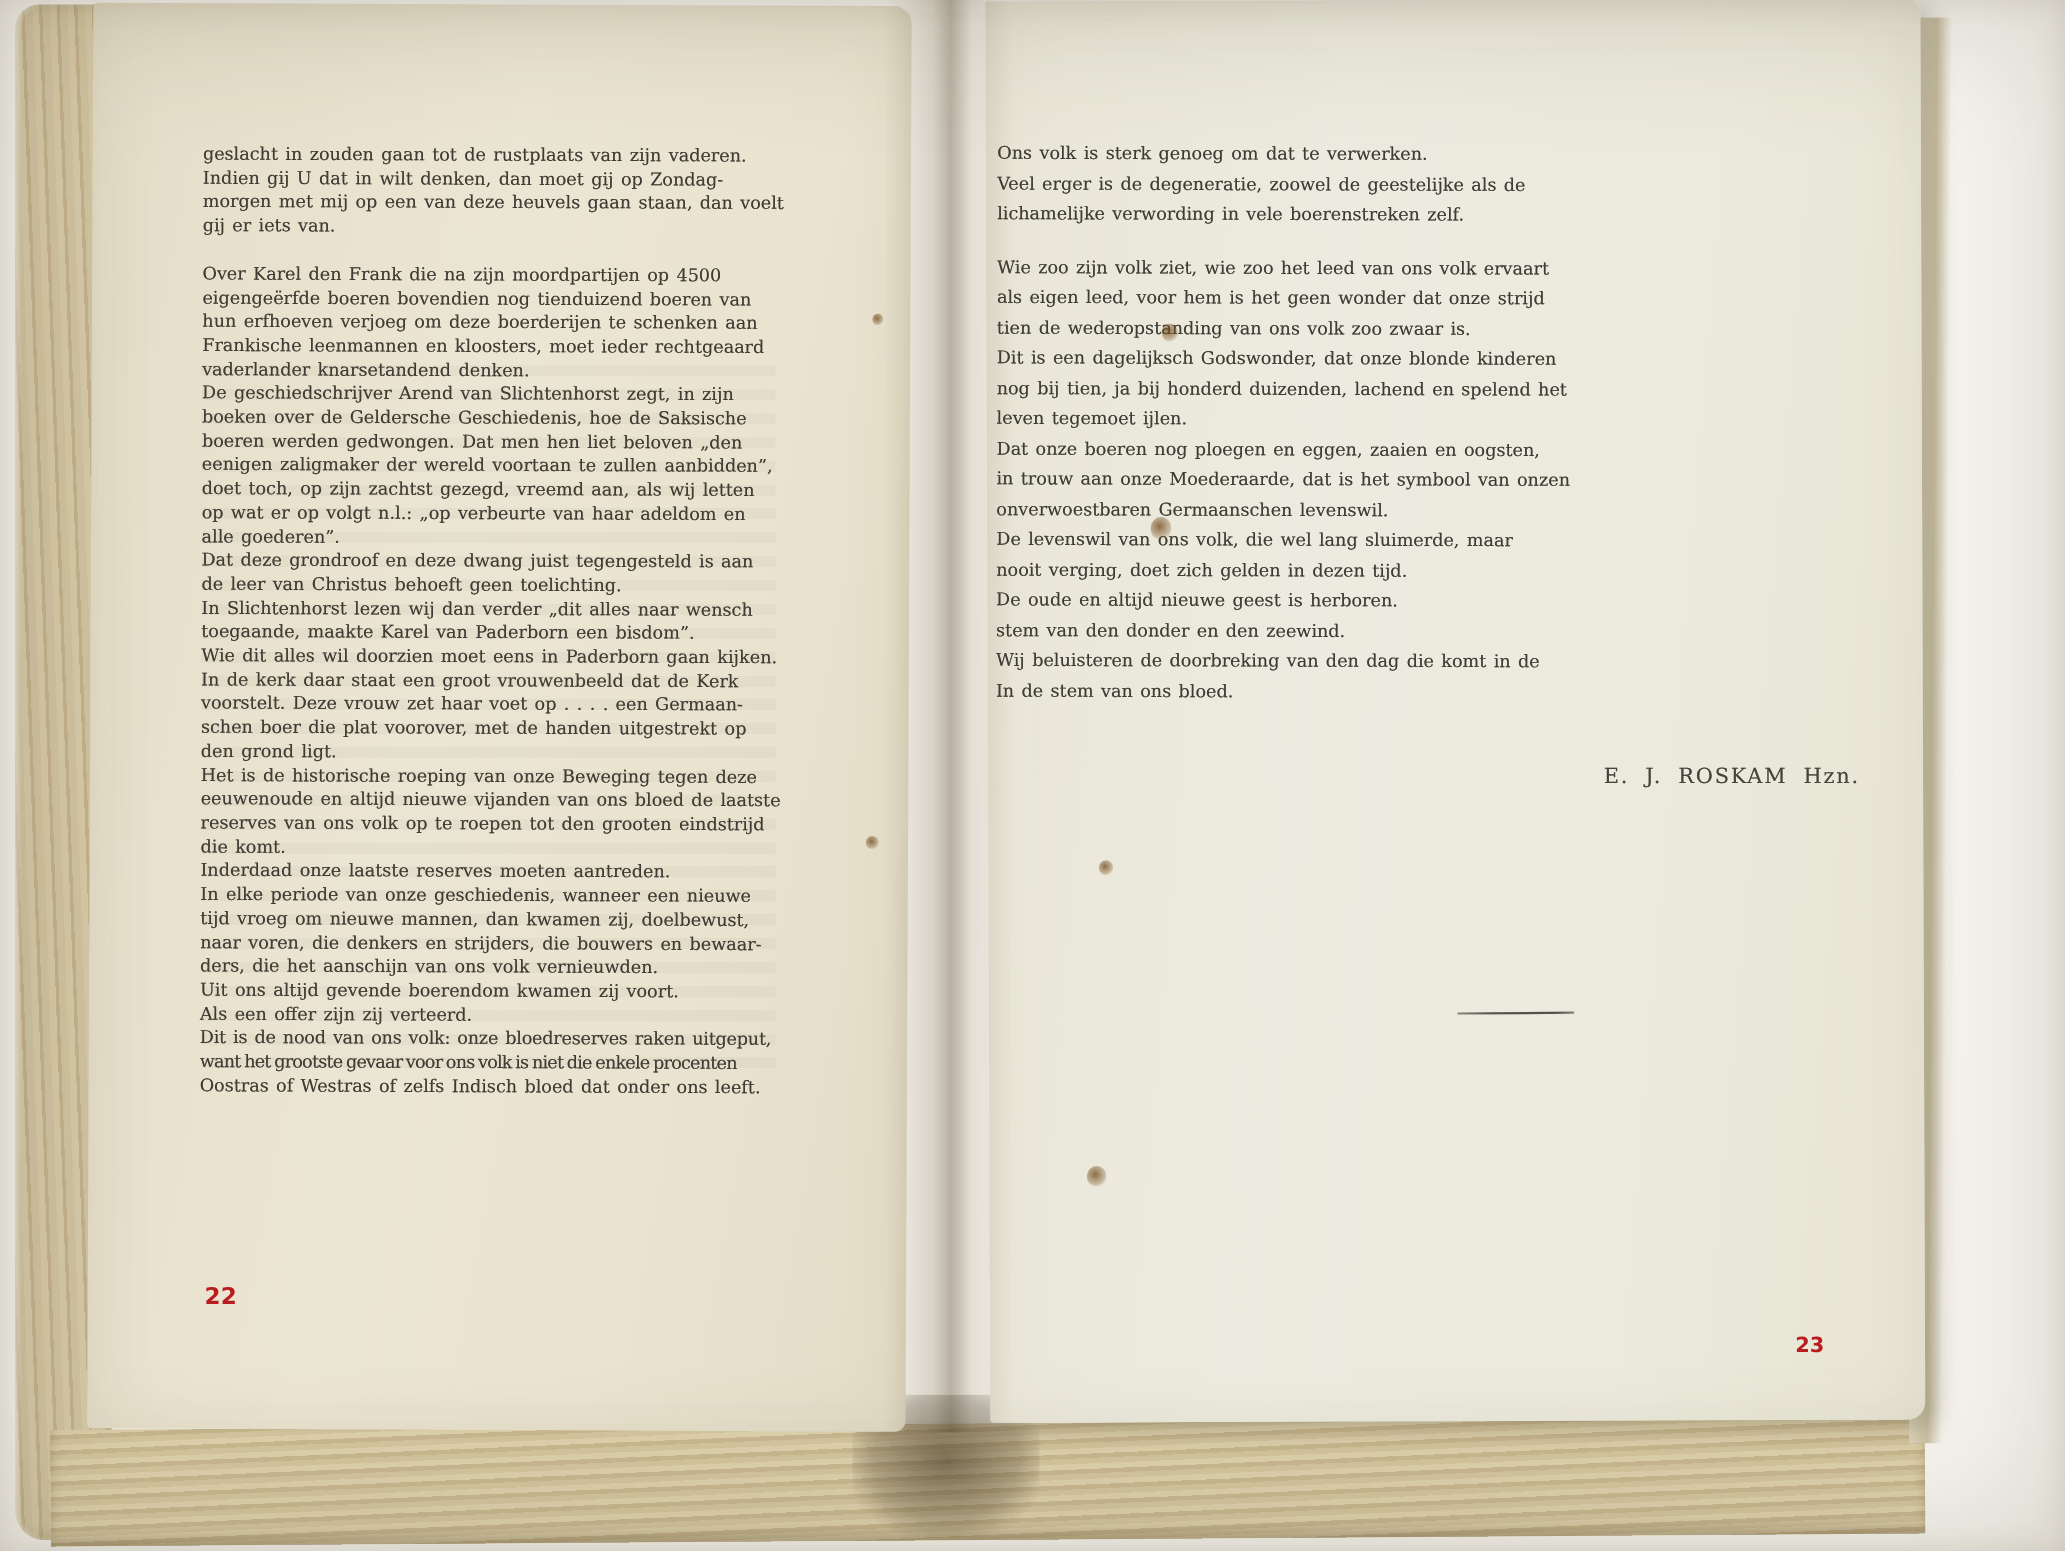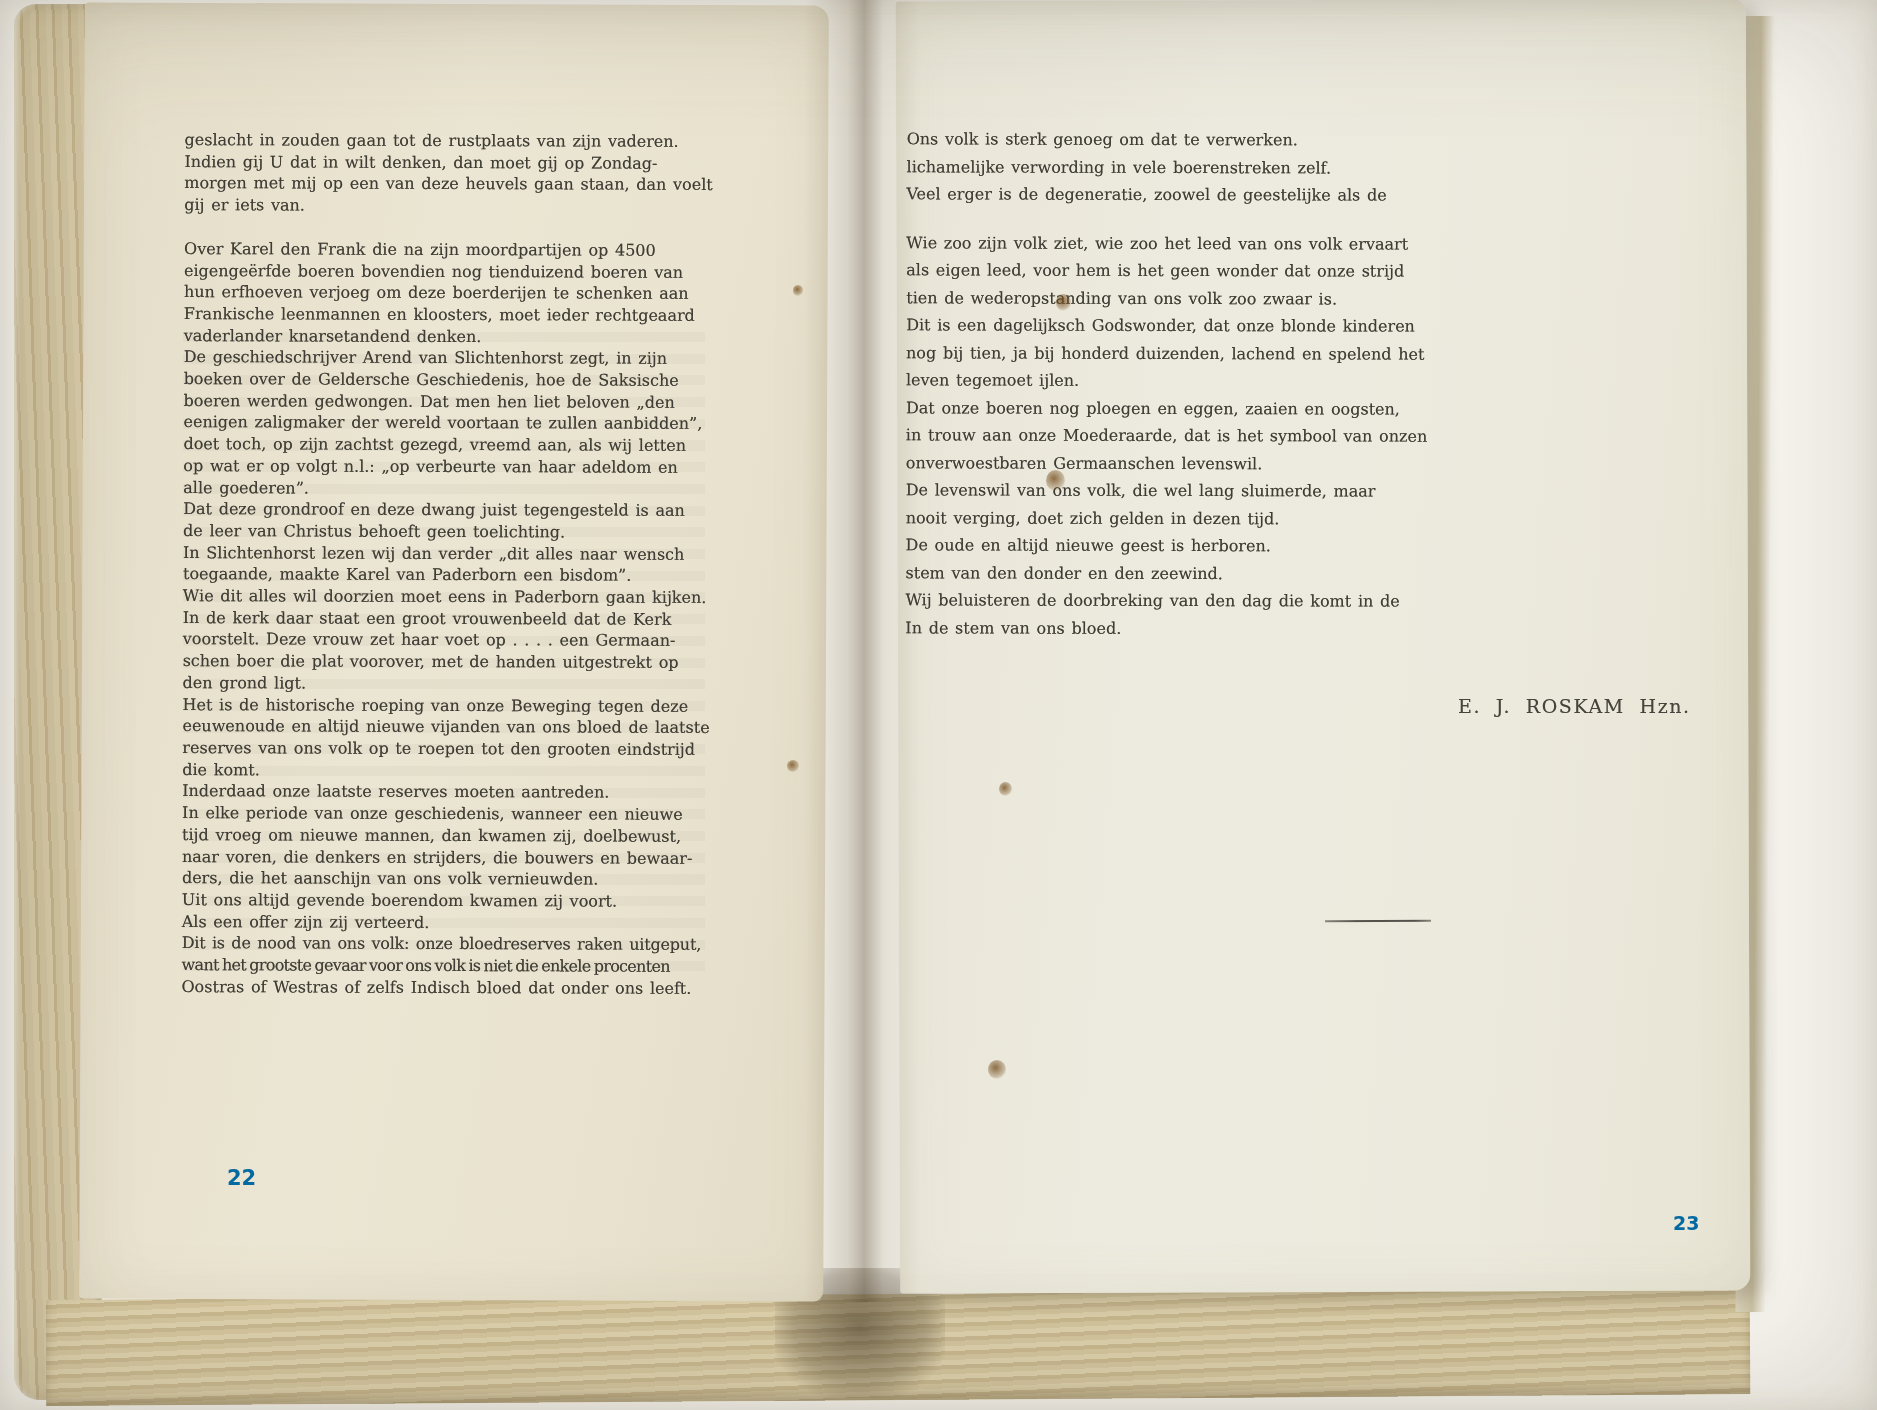--- a/index.html
+++ b/index.html
@@ -65,21 +65,21 @@
   .signature{
     position:absolute;left:1458px;top:695px;
     font-size:19px;color:#46443c;letter-spacing:1.6px;word-spacing:7px;white-space:nowrap;
     text-shadow:0 0 .5px rgba(70,68,60,.5);
   }
   .rule{
     position:absolute;left:1325px;top:920px;width:106px;height:2px;
     background:linear-gradient(90deg,#8a867c,#54524b 30%,#54524b 85%,#8a867c);
     transform:rotate(-.4deg);
   }
-  .pn{position:absolute;font-family:"DejaVu Sans",sans-serif;font-weight:700;color:#0369a1;margin-left:41px;}
+  .pn{position:absolute;font-family:"DejaVu Sans",sans-serif;font-weight:700;color:#b91c1c;}
   .pn-left{left:186px;top:1166px;font-size:21px;}
   .pn-right{left:1632px;top:1212px;font-size:19px;}
   
   .ghost{
     position:absolute;left:183px;top:332px;width:522px;height:640px;
     background:repeating-linear-gradient(180deg,rgba(108,102,84,.05) 0 10px,rgba(108,102,84,0) 10px 21.7px);
   }
   .spot{position:absolute;border-radius:50%;
     background:radial-gradient(circle at 42% 40%,rgba(118,80,32,.8),rgba(118,80,32,.3) 58%,rgba(118,80,32,0) 78%);}
   .s1{left:793px;top:285px;width:10px;height:11px;}
@@ -143,22 +143,22 @@
         <div class="ln">naar voren, die denkers en strijders, die bouwers en bewaar-</div>
         <div class="ln">ders, die het aanschijn van ons volk vernieuwden.</div>
         <div class="ln">Uit ons altijd gevende boerendom kwamen zij voort.</div>
         <div class="ln">Als een offer zijn zij verteerd.</div>
         <div class="ln">Dit is de nood van ons volk: onze bloedreserves raken uitgeput,</div>
         <div class="ln">want het grootste gevaar voor ons volk is niet die enkele procenten</div>
         <div class="ln">Oostras of Westras of zelfs Indisch bloed dat onder ons leeft.</div>
       </div>
     <div class="textblock right-text">
         <div class="ln">Ons volk is sterk genoeg om dat te verwerken.</div>
+        <div class="ln">Veel erger is de degeneratie, zoowel de geestelijke als de</div>
         <div class="ln">lichamelijke verwording in vele boerenstreken zelf.</div>
-        <div class="ln">Veel erger is de degeneratie, zoowel de geestelijke als de</div>
         <div class="ln gap">Wie zoo zijn volk ziet, wie zoo het leed van ons volk ervaart</div>
         <div class="ln">als eigen leed, voor hem is het geen wonder dat onze strijd</div>
         <div class="ln">tien de wederopstanding van ons volk zoo zwaar is.</div>
         <div class="ln">Dit is een dagelijksch Godswonder, dat onze blonde kinderen</div>
         <div class="ln">nog bij tien, ja bij honderd duizenden, lachend en spelend het</div>
         <div class="ln">leven tegemoet ijlen.</div>
         <div class="ln">Dat onze boeren nog ploegen en eggen, zaaien en oogsten,</div>
         <div class="ln">in trouw aan onze Moederaarde, dat is het symbool van onzen</div>
         <div class="ln">onverwoestbaren Germaanschen levenswil.</div>
         <div class="ln">De levenswil van ons volk, die wel lang sluimerde, maar</div>

